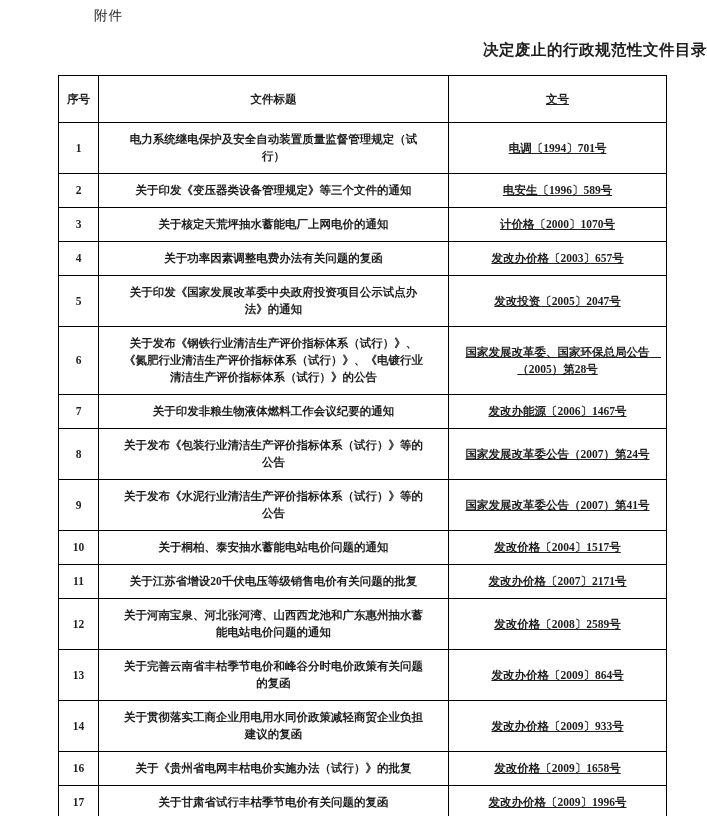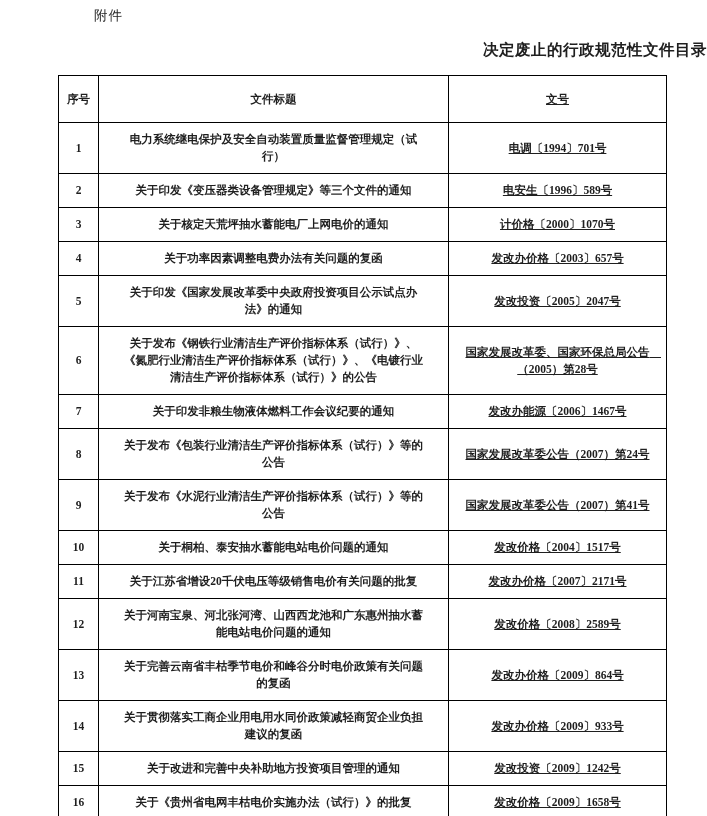--- a/index.html
+++ b/index.html
@@ -150,25 +150,20 @@
         <td class="col-no">13</td>
         <td class="col-title">关于完善云南省丰枯季节电价和峰谷分时电价政策有关问题的复函</td>
         <td class="col-number">发改办价格〔2009〕864号</td>
       </tr>
       <tr>
         <td class="col-no">14</td>
         <td class="col-title">关于贯彻落实工商企业用电用水同价政策减轻商贸企业负担建议的复函</td>
         <td class="col-number">发改办价格〔2009〕933号</td>
       </tr>
       <tr>
-        <td class="col-no">15</td>
-        <td class="col-title">关于改进和完善中央补助地方投资项目管理的通知</td>
-        <td class="col-number">发改投资〔2009〕1242号</td>
-      </tr>
-      <tr>
         <td class="col-no">16</td>
         <td class="col-title">关于《贵州省电网丰枯电价实施办法（试行）》的批复</td>
         <td class="col-number">发改价格〔2009〕1658号</td>
       </tr>
       <tr>
         <td class="col-no">17</td>
         <td class="col-title">关于甘肃省试行丰枯季节电价有关问题的复函</td>
         <td class="col-number">发改办价格〔2009〕1996号</td>
       </tr>
     </tbody>

